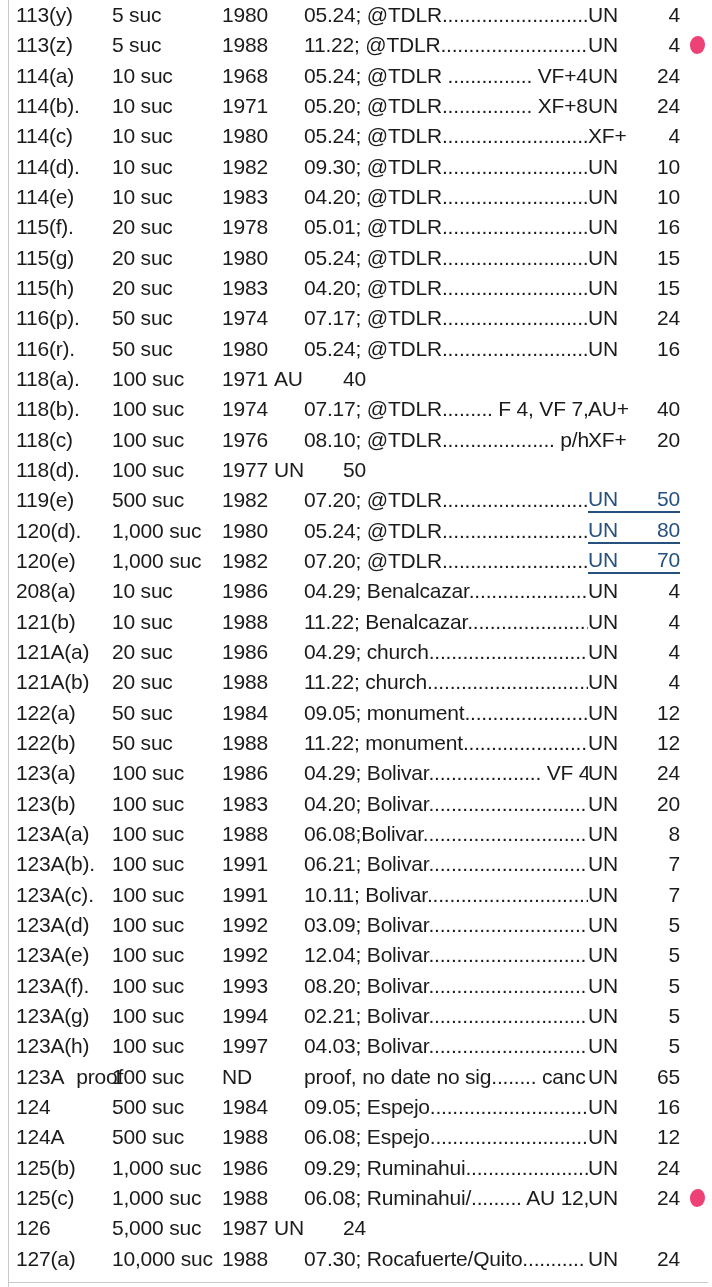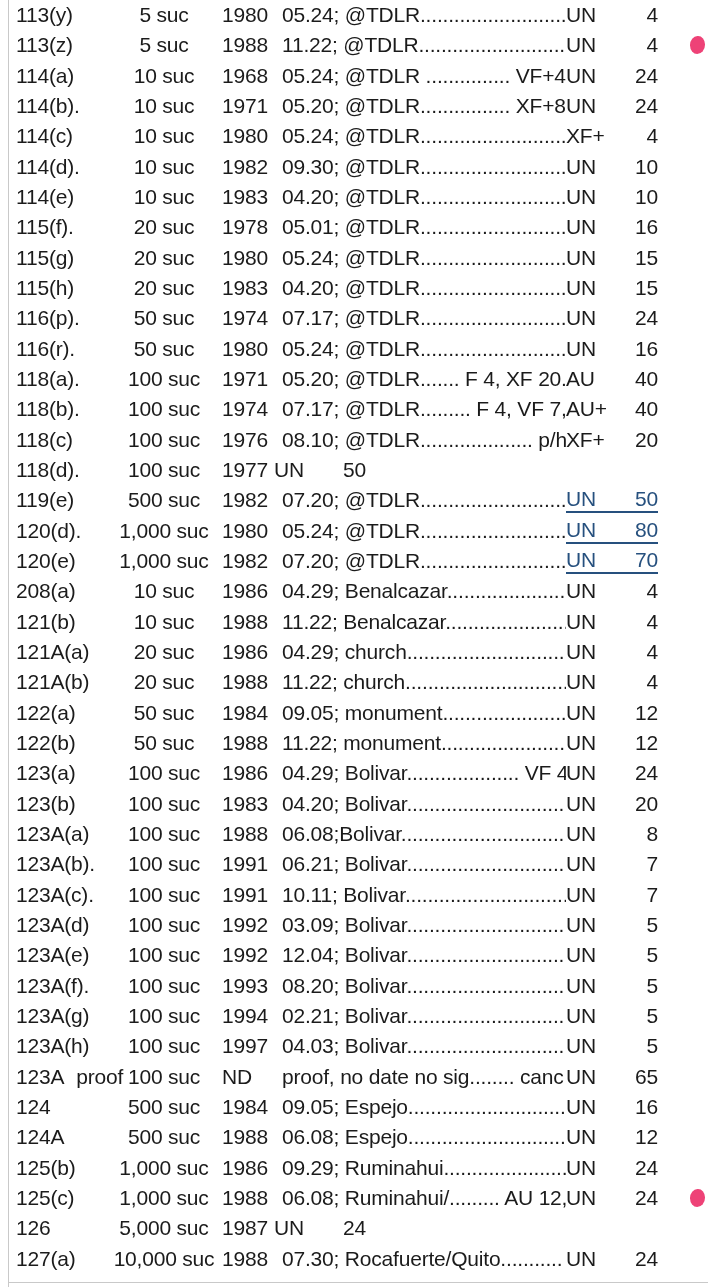--- a/index.html
+++ b/index.html
@@ -30,24 +30,24 @@
   }
   .listing{position:absolute;top:0;left:0;right:0;}
   .row{
     position:relative;
     display:flex;align-items:center;
     height:var(--rowh);
     padding-left:16px;
     white-space:nowrap;
   }
   .catwrap{width:96px;flex:0 0 96px;display:flex;gap:12px;overflow:visible;}
-  .denom{width:104px;flex:0 0 104px;display:flex;justify-content:center;overflow:visible;}
+  .denom{width:104px;flex:0 0 104px;display:flex;justify-content:flex-start;overflow:visible;}
   .denom span{white-space:nowrap;}
   .year{margin-left:6px;width:52px;flex:0 0 52px;}
-  .desc{margin-left:8px;width:284px;flex:0 0 284px;overflow:hidden;}
+  .desc{margin-left:30px;width:284px;flex:0 0 284px;overflow:hidden;}
   .result{
     display:flex;align-items:flex-start;
     width:92px;flex:0 0 92px;
   }
   .result .grade{width:54px;flex:0 0 54px;}
   .result .price{flex:1;text-align:right;}
   .result.hl{
     color:var(--accent);
     border-bottom:2px solid var(--accent);
     padding-bottom:0px;
@@ -273,21 +273,20 @@
 
   <div class="row">
     <span class="catwrap">
       <span class="cat">118(a).</span>
       <span class="cat-suffix"></span>
     </span>
     <span class="denom">
           <span>100 suc</span>
         </span>
     <span class="year">1971</span>
-    <span class="desc">05.20; @TDLR....... F 4, XF 20.</span>
     <span class="result">
       <span class="grade">AU</span>
       <span class="price">40</span>
     </span>
 
   </div>
 
   <div class="row">
     <span class="catwrap">
       <span class="cat">118(b).</span>

